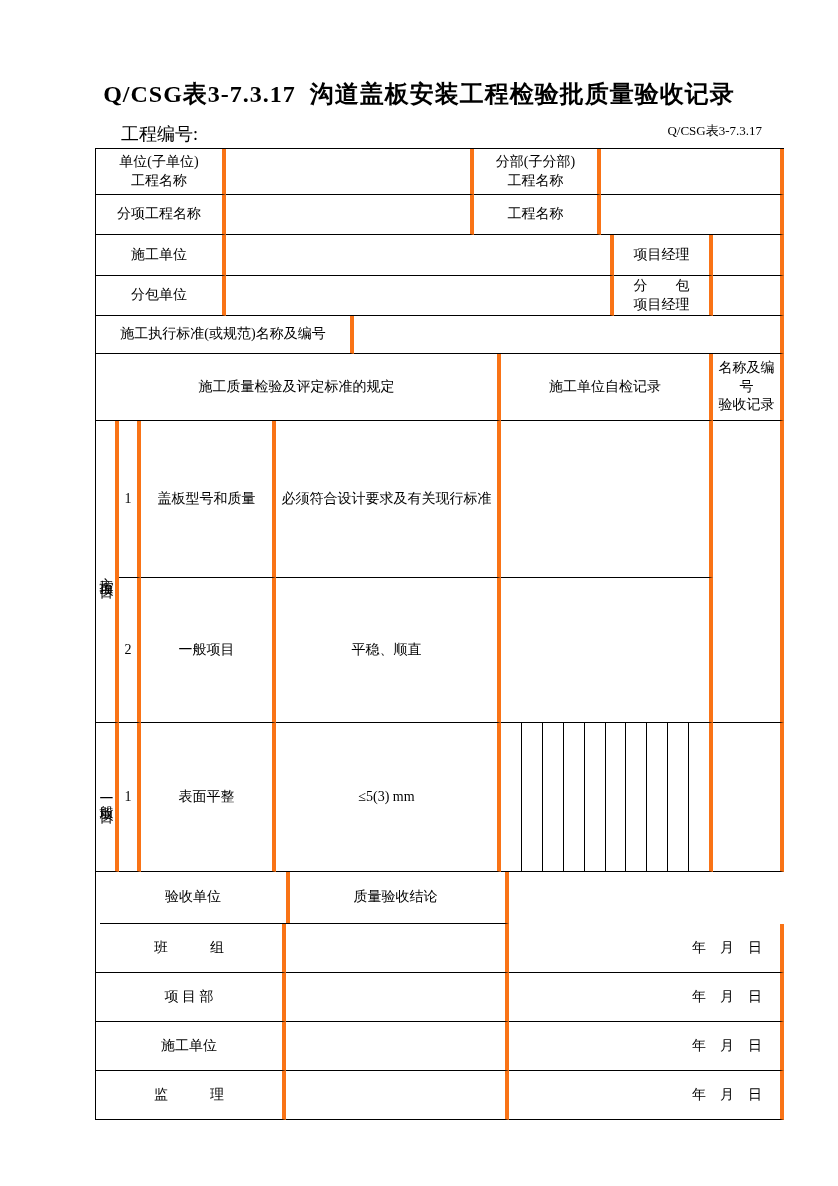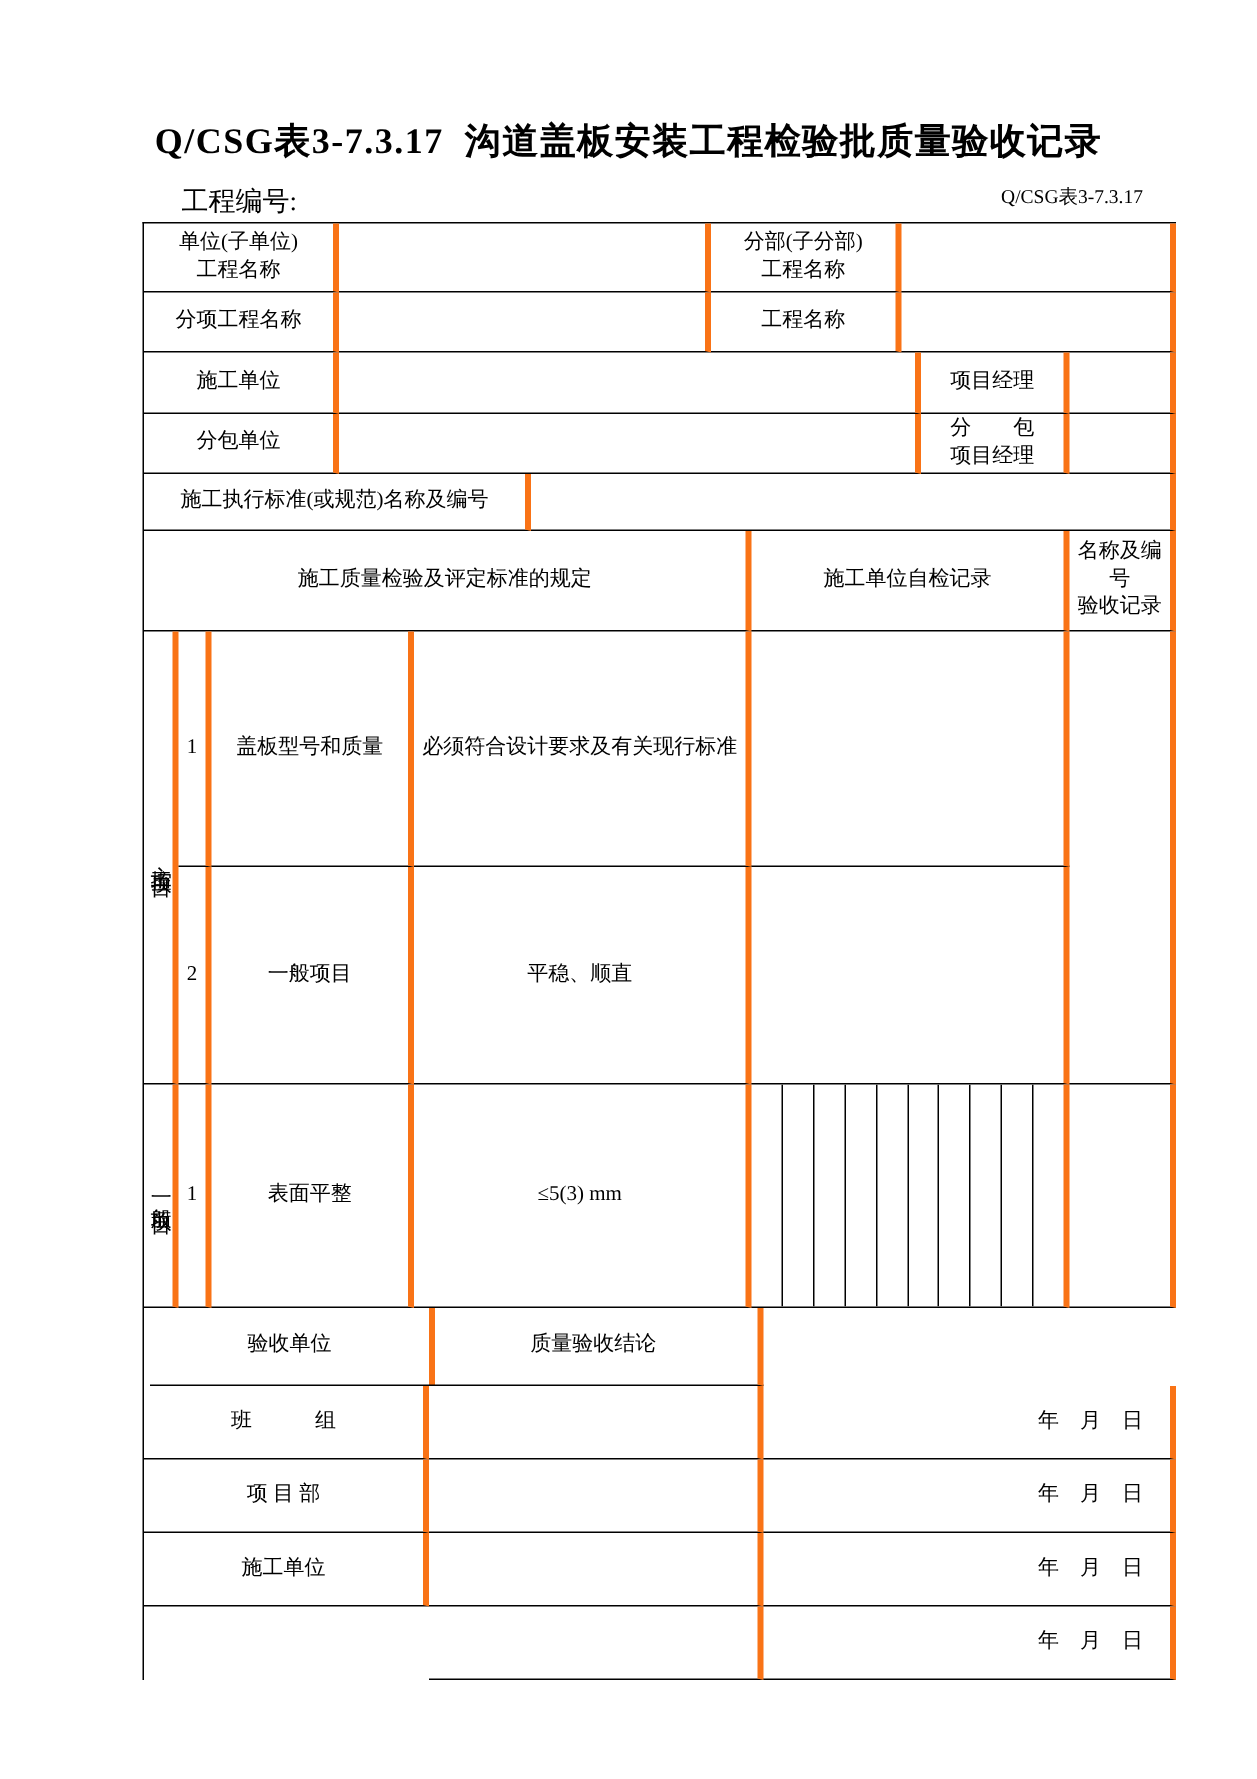--- a/index.html
+++ b/index.html
@@ -92,17 +92,18 @@
     <div class="c date" style="left:413px;top:775px;width:275px;height:49px">年　月　日</div>
 
     <div class="c" style="left:0;top:824px;width:190px;height:49px">项 目 部</div>
     <div class="c" style="left:190px;top:824px;width:223px;height:49px"></div>
     <div class="c date" style="left:413px;top:824px;width:275px;height:49px">年　月　日</div>
 
     <div class="c" style="left:0;top:873px;width:190px;height:49px">施工单位</div>
     <div class="c" style="left:190px;top:873px;width:223px;height:49px"></div>
     <div class="c date" style="left:413px;top:873px;width:275px;height:49px">年　月　日</div>
 
+    <div class="c" style="left:0;top:922px;width:190px;height:49px">监　　　理</div>
     <div class="c" style="left:190px;top:922px;width:223px;height:49px"></div>
     <div class="c date" style="left:413px;top:922px;width:275px;height:49px">年　月　日</div>
 
   </div>
 </div>
 
 </body></html>

